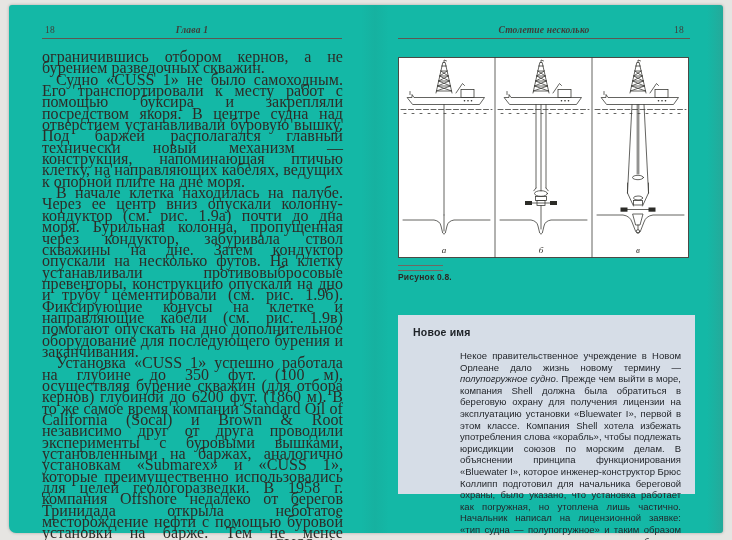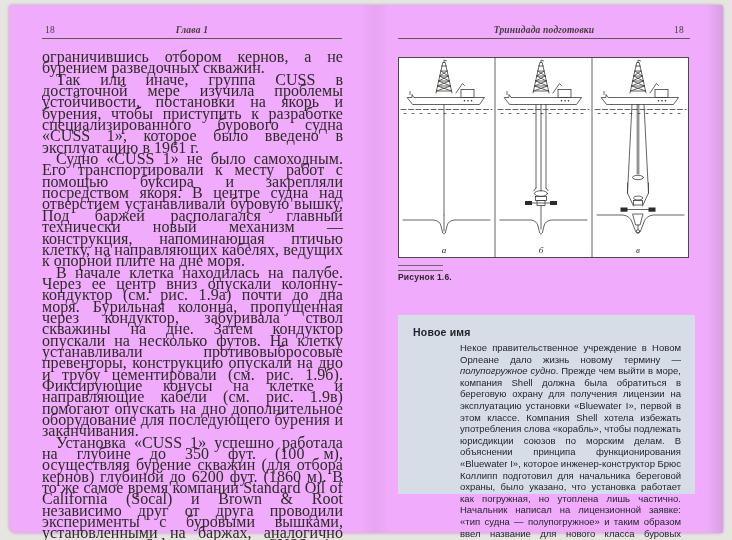--- a/index.html
+++ b/index.html
@@ -3,21 +3,21 @@
 <meta charset="utf-8">
 <style>
   html,body { margin:0; padding:0; }
   .screen {
     position:relative; width:732px; height:540px;
     background:#e6e5e2; overflow:hidden;
     font-family:"Liberation Serif", serif;
   }
   .spread {
     position:absolute; left:9px; top:5px; width:714px; height:528px;
-    background:#f0abfc; border-radius:3px 3px 3px 7px;
+    background:#14b8a6; border-radius:3px 3px 3px 7px;
     box-shadow:0 0 3px rgba(90,85,80,.45);
   }
   .gutter-shadow {
     position:absolute; left:352px; top:0; width:28px; height:100%;
     background:linear-gradient(90deg, rgba(0,0,0,0) 0%, rgba(60,55,50,.05) 50%, rgba(0,0,0,0) 100%);
   }
   .edge-shadow-right {
     position:absolute; right:0; top:0; width:16px; height:100%;
     background:linear-gradient(90deg, rgba(0,0,0,0), rgba(110,105,100,.18));
     border-radius:0 3px 3px 0;
@@ -53,21 +53,21 @@
     position:absolute; left:389px; top:277px; width:292px;
     font-family:"Liberation Sans", sans-serif; font-size:9px; color:#34312d;
   }
 
   
   .note-box {
     position:absolute; left:389px; top:310px; width:297px; height:179px;
     box-sizing:border-box; padding:11px 14px 0 15px;
     font-family:"Liberation Sans", sans-serif;
   }
-  .note-title { font-weight:bold; font-size:10.5px; color:#1d2126; margin-bottom:4px; letter-spacing:.2px; }
+  .note-title { font-weight:bold; font-size:10.5px; color:#1d2126; margin-bottom:12px; letter-spacing:.2px; }
   .note-body { font-size:9.5px; line-height:11.6px; color:#23262b; text-align:justify;margin-left:47px; }
   .note-body .it { font-style:italic; }
 
   svg .ln { stroke:#3c3c38; fill:none; stroke-width:.8; stroke-linecap:round; }
   svg .fl { fill:#2c2c28; stroke:none; }
   svg text { font-family:"Liberation Serif", serif; font-style:italic; font-size:9px; fill:#2e2b27; }
 </style>
 </head>
 <body>
 
@@ -75,28 +75,27 @@
   <div class="spread">
 
     <div class="run-head" style="left:33px; top:20px; width:300px;">
       <span class="pgnum" style="left:3px;">18</span>
       <span class="head-title">Глава 1</span>
     </div>
     <div class="head-rule" style="left:33px; top:33px; width:300px;"></div>
 
     <div class="lp-body">
       <p>ограничившись отбором кернов, а не бурением разведочных скважин.</p>
-      <p class="ind">Так или иначе, группа CUSS в достаточной мере изучила проблемы устойчивости, постановки на якорь и бурения, чтобы приступить к разработке специализированного бурового судна «CUSS 1», которое было введено в эксплуатацию в 1961 г.</p>
       <p class="ind">Судно «CUSS 1» не было самоходным. Его транспортировали к месту работ с помощью буксира и закрепляли посредством якоря. В центре судна над отверстием устанавливали буровую вышку. Под баржей располагался главный технически новый механизм — конструкция, напоминающая птичью клетку, на направляющих кабелях, ведущих к опорной плите на дне моря.</p>
       <p class="ind">В начале клетка находилась на палубе. Через ее центр вниз опускали колонну-кондуктор (см. рис. 1.9а) почти до дна моря. Бурильная колонна, пропущенная через кондуктор, забуривала ствол скважины на дне. Затем кондуктор опускали на несколько футов. На клетку устанавливали противовыбросовые превенторы, конструкцию опускали на дно и трубу цементировали (см. рис. 1.9б). Фиксирующие конусы на клетке и направляющие кабели (см. рис. 1.9в) помогают опускать на дно дополнительное оборудование для последующего бурения и заканчивания.</p>
       <p class="ind">Установка «CUSS 1» успешно работала на глубине до 350 фут. (100 м), осуществляя бурение скважин (для отбора кернов) глубиной до 6200 фут. (1860 м). В то же самое время компании Standard Oil of California (Socal) и Brown &amp; Root независимо друг от друга проводили эксперименты с буровыми вышками, установленными на баржах, аналогично установкам «Submarex» и «CUSS 1», которые преимущественно использовались для целей геологоразведки. В 1958 г. компания Offshore недалеко от берегов Тринидада открыла небогатое месторождение нефти с помощью буровой установки на барже. Тем не менее основная заслуга установки «CUSS 1» заключалась в том, что она положила начало новому классу установок для разведочного бурения — плавучим буровым платформам.</p>
     </div>
 
     <div class="run-head" style="left:389px; top:20px; width:292px;">
-      <span class="head-title">Тринидада подготовки</span>
+      <span class="head-title">Столетие несколько</span>
       <span class="pgnum" style="right:6px;">18</span>
     </div>
     <div class="head-rule" style="left:389px; top:33px; width:292px;"></div>
 
     <div class="figure-box">
       <svg width="291" height="201" viewBox="0 0 291 201">
         <defs>
           <g id="rig">
 
             <path class="ln" d="M38,36 L44,9 M54,36 L48,9 M44,9 H48 M44,9 L44.8,5.5 H47.2 L48,9 M46,5.5 V3 L48.5,3.9"></path>
@@ -157,21 +156,21 @@
           <rect class="fl" x="56.5" y="150.5" width="7" height="4.2"></rect>
           <path class="ln" d="M41,157 H51 L48,168 H44 Z M46,168 V172.5"></path>
           <circle class="ln" cx="46" cy="174.5" r="1.8"></circle>
           <path class="ln" d="M5,158 H31 Q38,159 40,165 L43.5,174 Q46,177.5 48.5,174 L52,165 Q54,159 61,158 H92"></path>
           <text x="46" y="196" text-anchor="middle">в</text>
         </g>
       </svg>
     </div>
 
     <div class="fig-rule"></div>
-    <div class="fig-label">Рисунок 1.6.</div>
+    <div class="fig-label">Рисунок 0.8.</div>
 
     <div class="note-box" style="background: rgb(214, 221, 231);">
       <div class="note-title">Новое имя</div>
       <div class="note-body"><span>Некое правительственное учреждение в Новом Орлеане дало жизнь новому термину — </span><span class="it">полупогружное судно</span><span>. Прежде чем выйти в море, компания Shell должна была обратиться в береговую охрану для получения лицензии на эксплуатацию установки «Bluewater I», первой в этом классе. Компания Shell хотела избежать употребления слова «корабль», чтобы подлежать юрисдикции союзов по морским делам. В объяснении принципа функционирования «Bluewater I», которое инженер-конструктор Брюс Коллипп подготовил для начальника береговой охраны, было указано, что установка работает как погружная, но утоплена лишь частично. Начальник написал на лицензионной заявке: «тип судна — полупогружное» и таким образом ввел название для нового класса буровых установок.</span></div>
     </div>
 
     <div class="gutter-shadow"></div>
     <div class="edge-shadow-right"></div>
   </div>
 </div>

